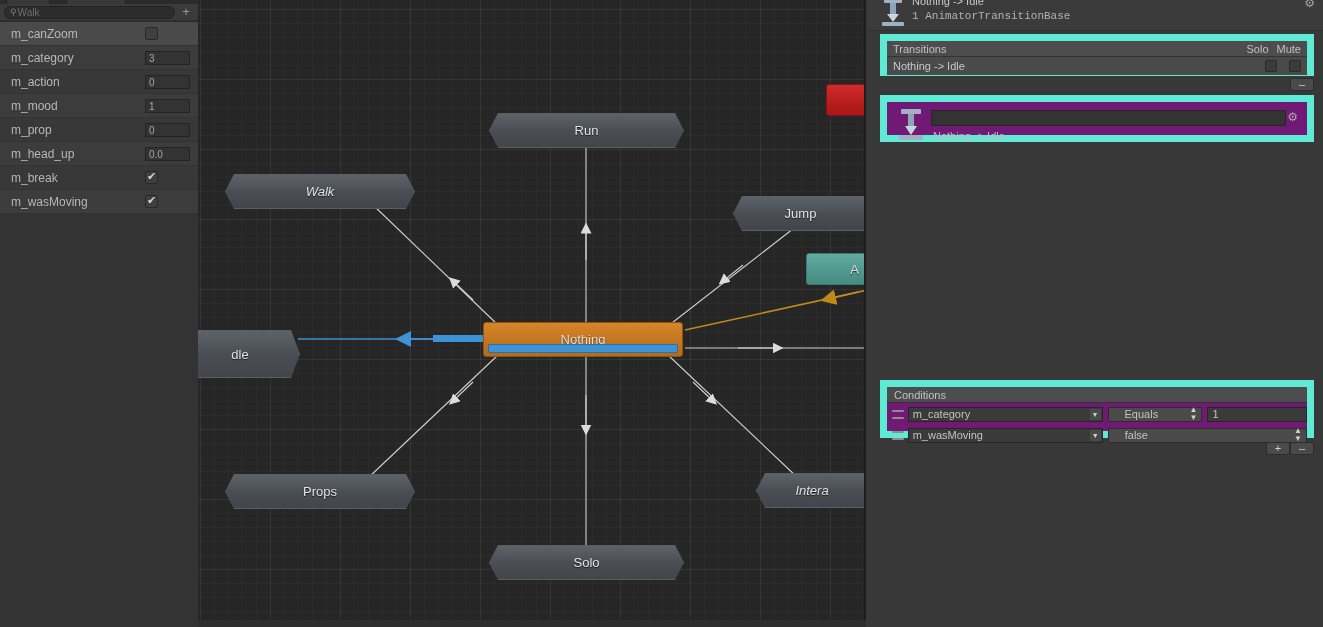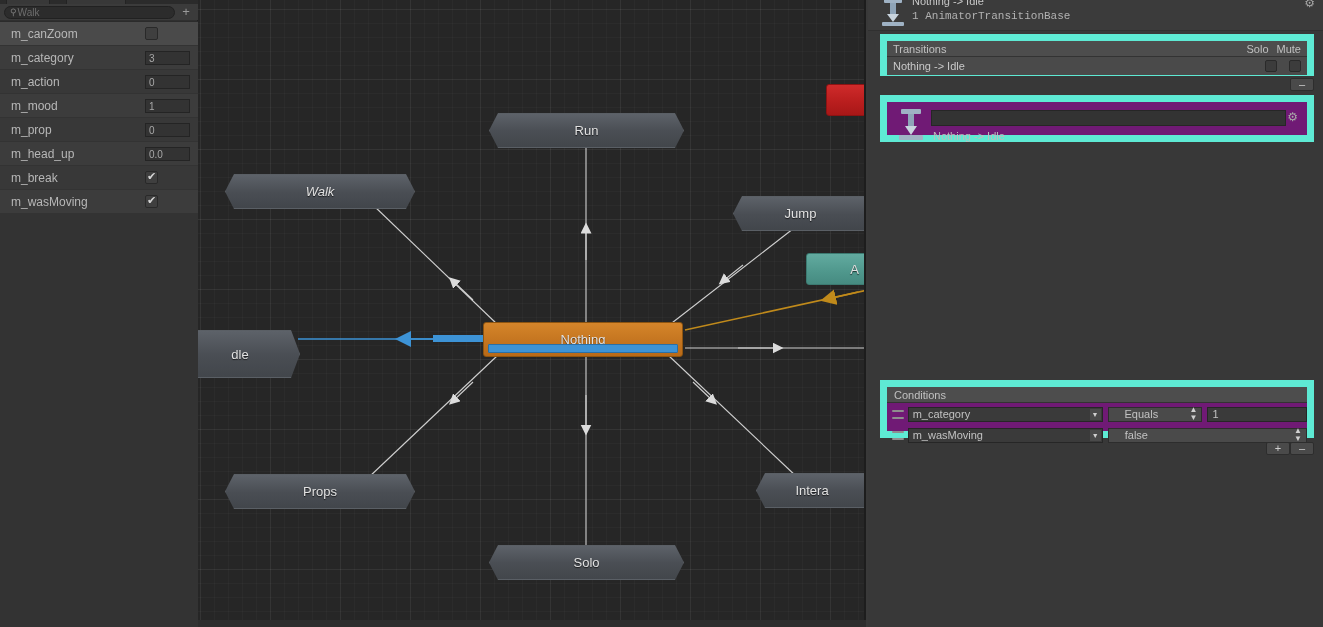--- a/index.html
+++ b/index.html
@@ -394,21 +394,21 @@
         <div class="node orange" style="left: 285px; top: 322px; width: 200px; height: 35px;">
           <span>Nothing</span>
           <div class="nodebar"></div>
         </div>
         <div class="node hex" style="left: 27px; top: 474px; width: 190px; height: 35px;">
           <span>Props</span>
         </div>
         <div class="node hex" style="left: 291px; top: 545px; width: 195px; height: 35px;">
           <span>Solo</span>
         </div>
-        <div class="node hex hex-clipright" style="left: 558px; top: 473px; width: 112px; height: 35px;">
+        <div class="node hex hex-clipright" style="left: 558px; top: 473px; width: 112px; height: 35px; font-style: italic;">
           <span>Intera</span>
         </div>
       </div>
     <div id="graph-edge-right"></div>
     <div id="graph-bottom-strip"></div>
   </div>
 
   <div id="inspector">
 
     <div id="insp-header">

